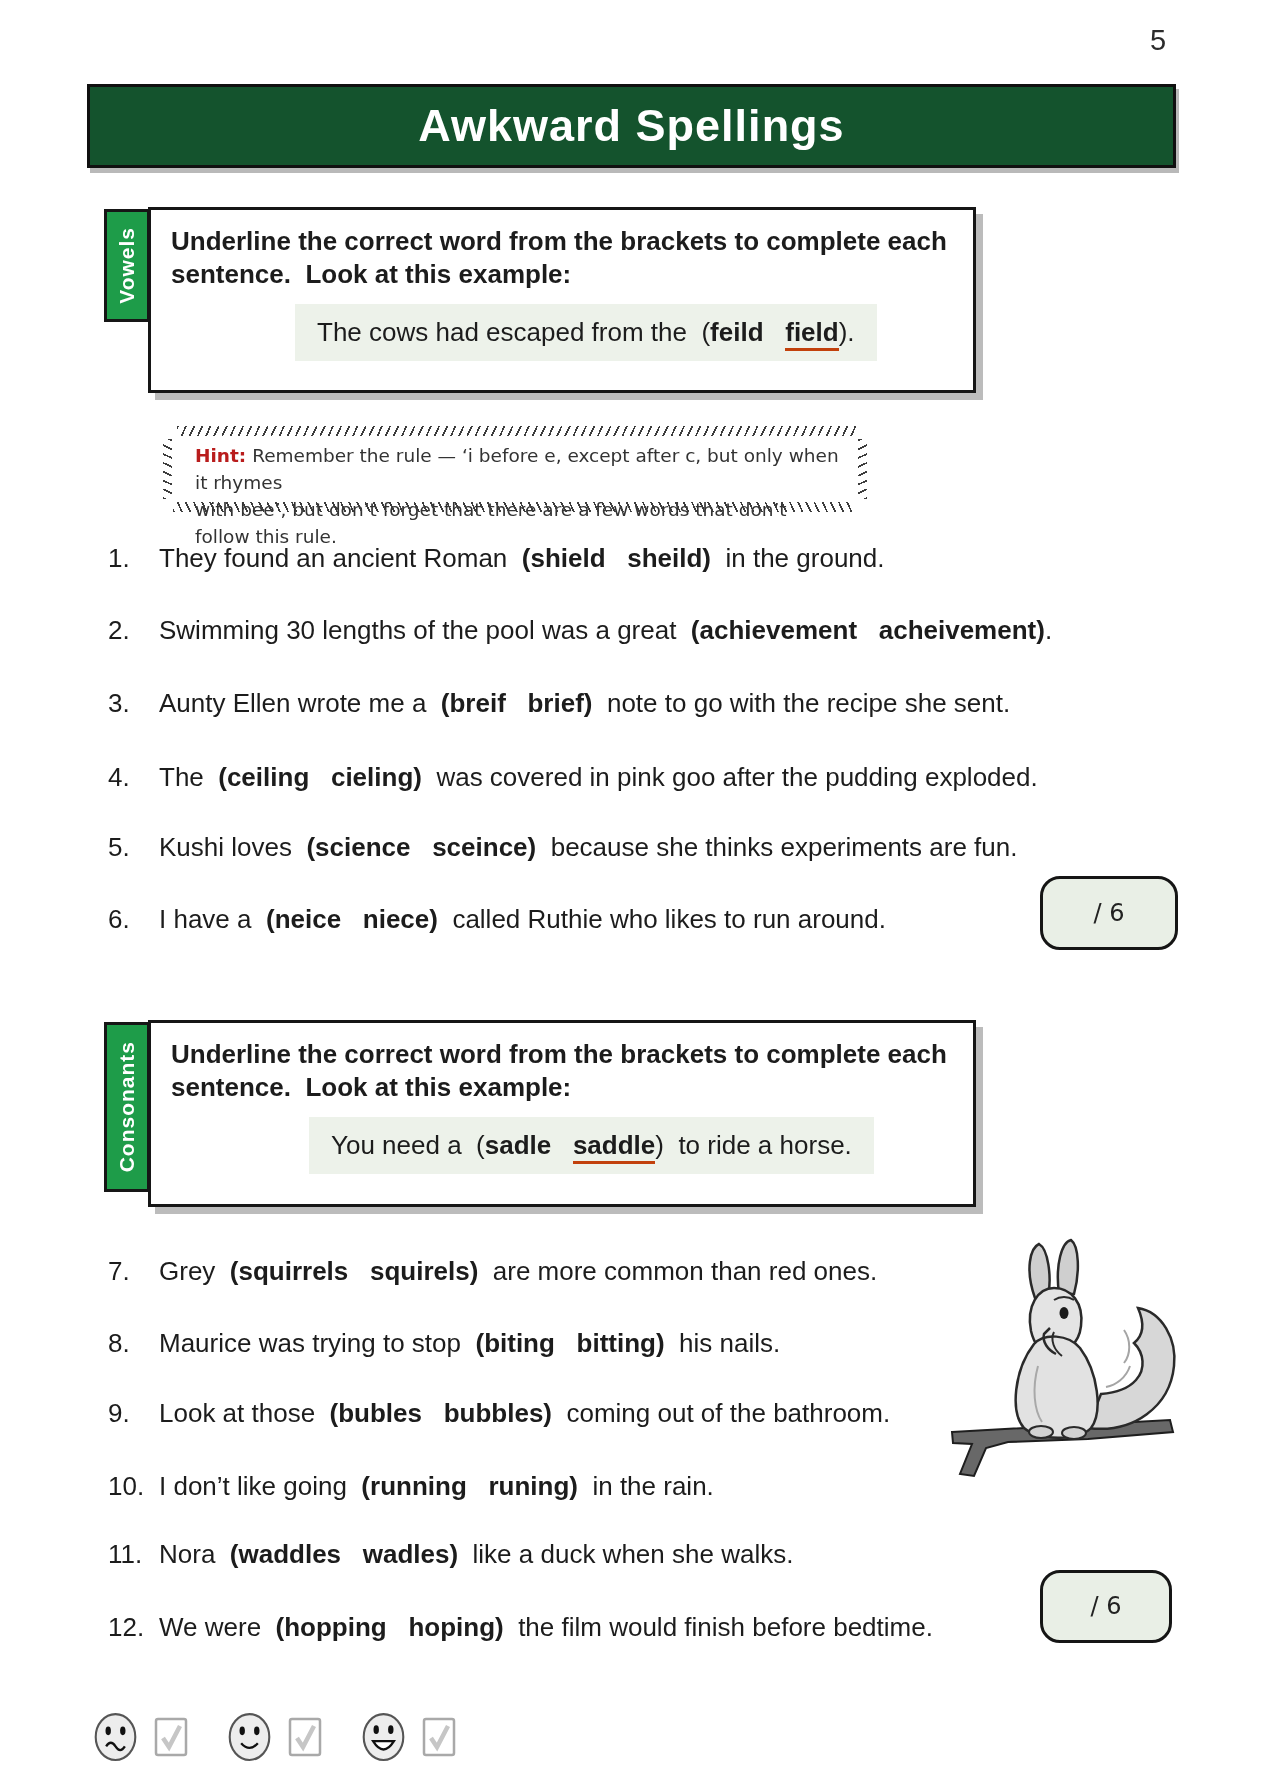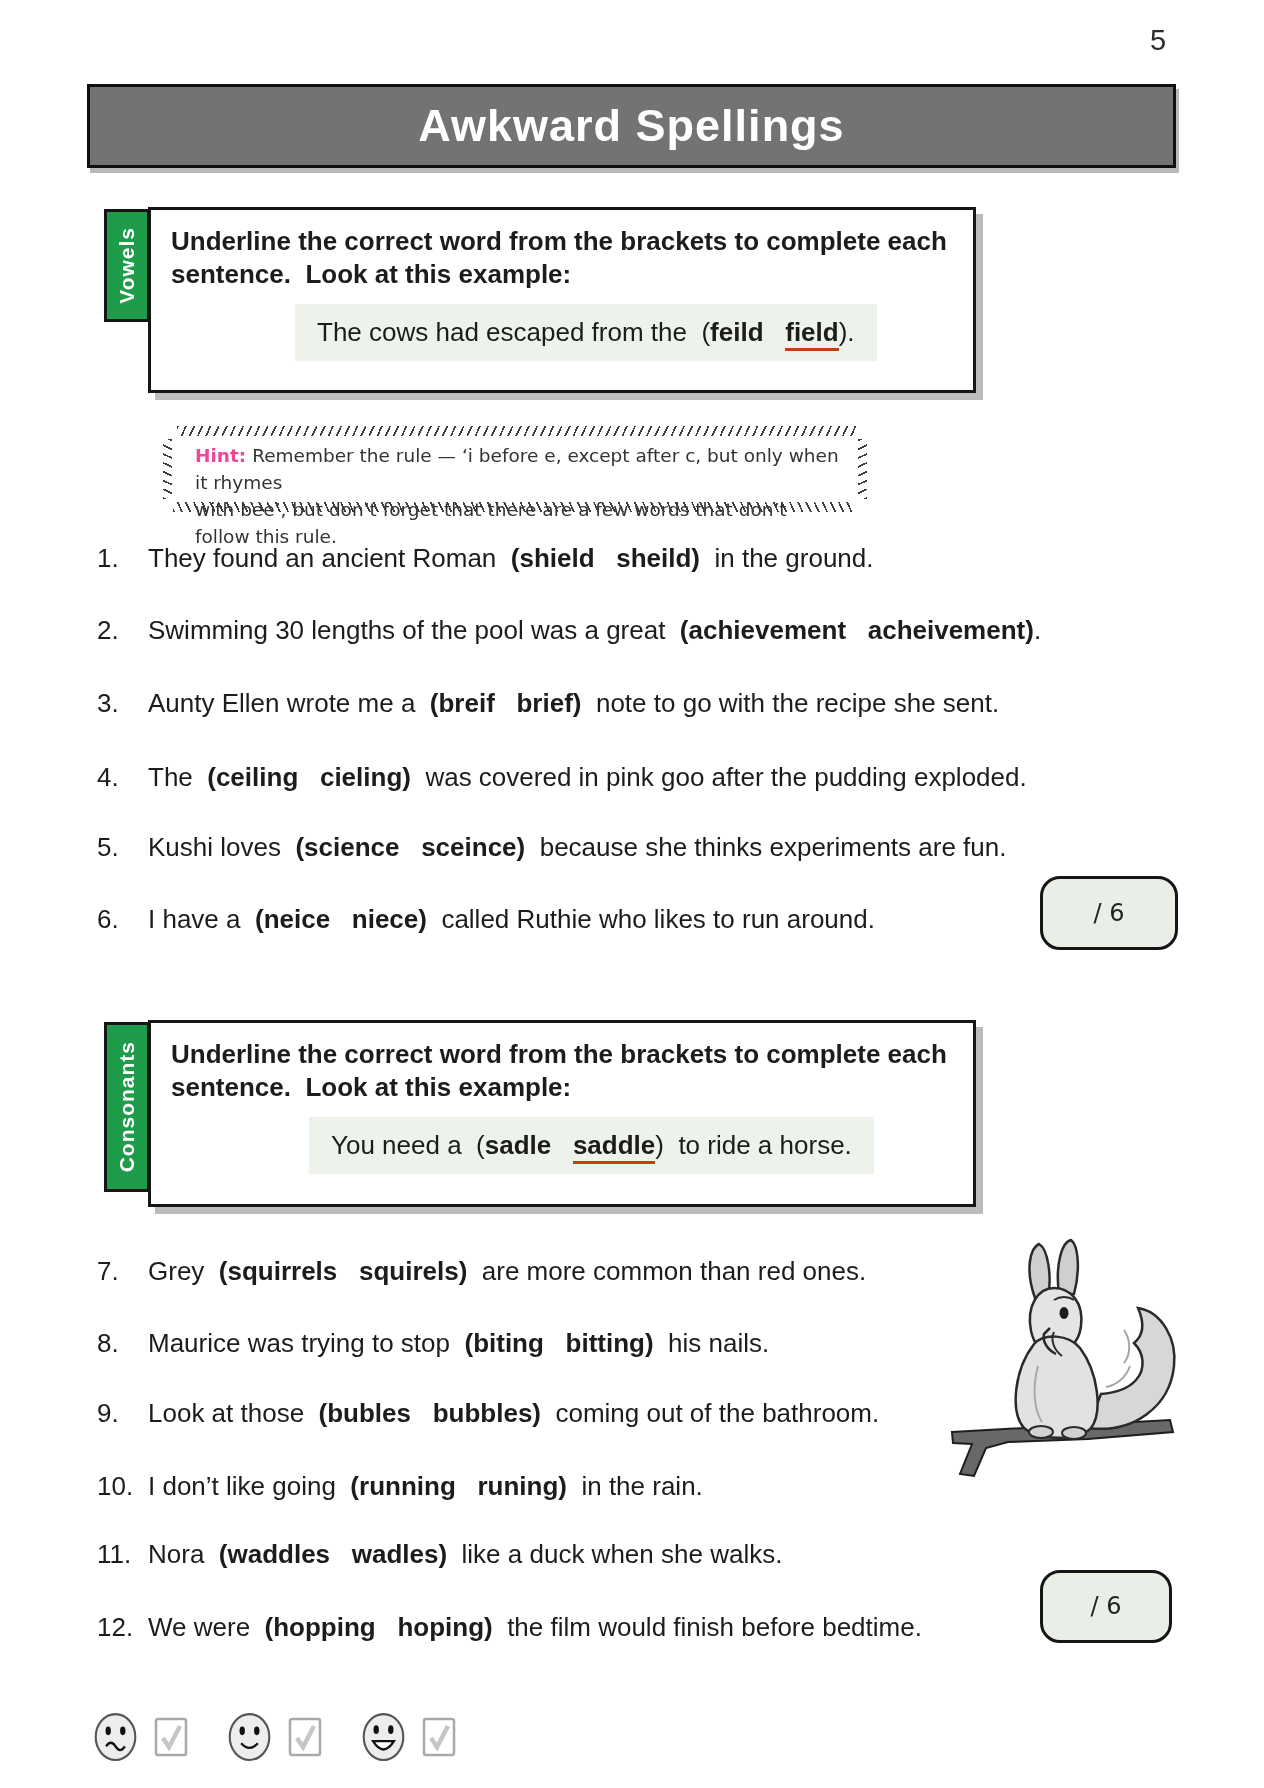--- a/index.html
+++ b/index.html
@@ -1,21 +1,21 @@
 <!DOCTYPE html>
 <html><head>
 <meta charset="utf-8">
 <style>
   html,body{margin:0;padding:0;background:#ffffff;}
   .page{position:relative;width:1264px;height:1788px;background:#ffffff;overflow:hidden;
         font-family:"Liberation Sans",sans-serif;color:#1c1c1c;}
   .pagenum{position:absolute;left:1150px;top:24px;font-size:29px;color:#2b2b2b;}
   
   .banner{position:absolute;left:87px;top:84px;width:1089px;height:84px;box-sizing:border-box;
-          background:#737373;border:3px solid #101010;box-shadow:3px 5px 0 #b9b9b9;
+          background:#14532d;border:3px solid #101010;box-shadow:3px 5px 0 #b9b9b9;
           display:flex;align-items:center;justify-content:center;}
   .banner h1{margin:0;font-size:45px;font-weight:bold;color:#ffffff;letter-spacing:1px;}
   
   .qbox{position:absolute;left:148px;width:828px;box-sizing:border-box;background:#ffffff;
         border:3px solid #161616;box-shadow:7px 7px 0 #bcbcbc;}
   .qbox.v{top:207px;height:186px;}
   .qbox.c{top:1020px;height:187px;}
   .instr{padding:15px 6px 0 20px;font-size:26px;line-height:33px;white-space:pre-wrap;font-weight:bold;}
   .example{display:inline-block;margin-top:13px;background:#edf2ea;padding:13px 22px;
            font-size:26px;white-space:pre-wrap;}
@@ -28,32 +28,32 @@
        border:3px solid #161616;display:flex;align-items:center;justify-content:center;}
   .tab.v{top:209px;height:113px;}
   .tab.c{top:1022px;height:170px;}
   .tab span{writing-mode:vertical-rl;transform:rotate(180deg);color:#ffffff;
             font-weight:bold;font-size:21px;letter-spacing:1px;}
   
   .hint{position:absolute;left:165px;top:430px;width:700px;height:78px;box-sizing:border-box;
         padding:12px 18px 0 30px;}
   .hint-line{font-size:18.5px;line-height:27px;color:#333;white-space:pre-wrap;
              font-family:"DejaVu Sans",sans-serif;}
-  .hint-label{color:#ec4899;font-weight:bold;}
+  .hint-label{color:#b91c1c;font-weight:bold;}
   .hatch{position:absolute;}
   .h-top{top:-4px;left:12px;right:8px;height:10px;
          background:repeating-linear-gradient(115deg,#3c3c3c 0 1.7px,transparent 1.7px 7.4px);}
   .h-bot{bottom:-4px;left:8px;right:12px;height:10px;
          background:repeating-linear-gradient(65deg,#3c3c3c 0 1.7px,transparent 1.7px 7.4px);}
   .h-left{left:-2px;top:9px;bottom:9px;width:9px;
          background:repeating-linear-gradient(25deg,#3c3c3c 0 1.7px,transparent 1.7px 8px);}
   .h-right{right:-2px;top:9px;bottom:9px;width:9px;
          background:repeating-linear-gradient(-25deg,#3c3c3c 0 1.7px,transparent 1.7px 8px);}
   
-  .q{position:absolute;left:97px;width:1070px;font-size:26px;line-height:34px;white-space:pre-wrap;}
+  .q{position:absolute;left:108px;width:1070px;font-size:26px;line-height:34px;white-space:pre-wrap;}
   .qnum{display:inline-block;width:51px;}
   .q b{font-weight:bold;}
   
   .score{position:absolute;box-sizing:border-box;background:#e9efe6;border:3px solid #151515;
          border-radius:20px;text-align:center;font-size:24px;color:#222;
          font-family:"DejaVu Sans",sans-serif;}
   .score.s1{left:1040px;top:876px;width:138px;height:74px;line-height:68px;}
   .score.s2{left:1040px;top:1570px;width:132px;height:73px;line-height:67px;}
   
   .squirrel{position:absolute;left:938px;top:1236px;}

